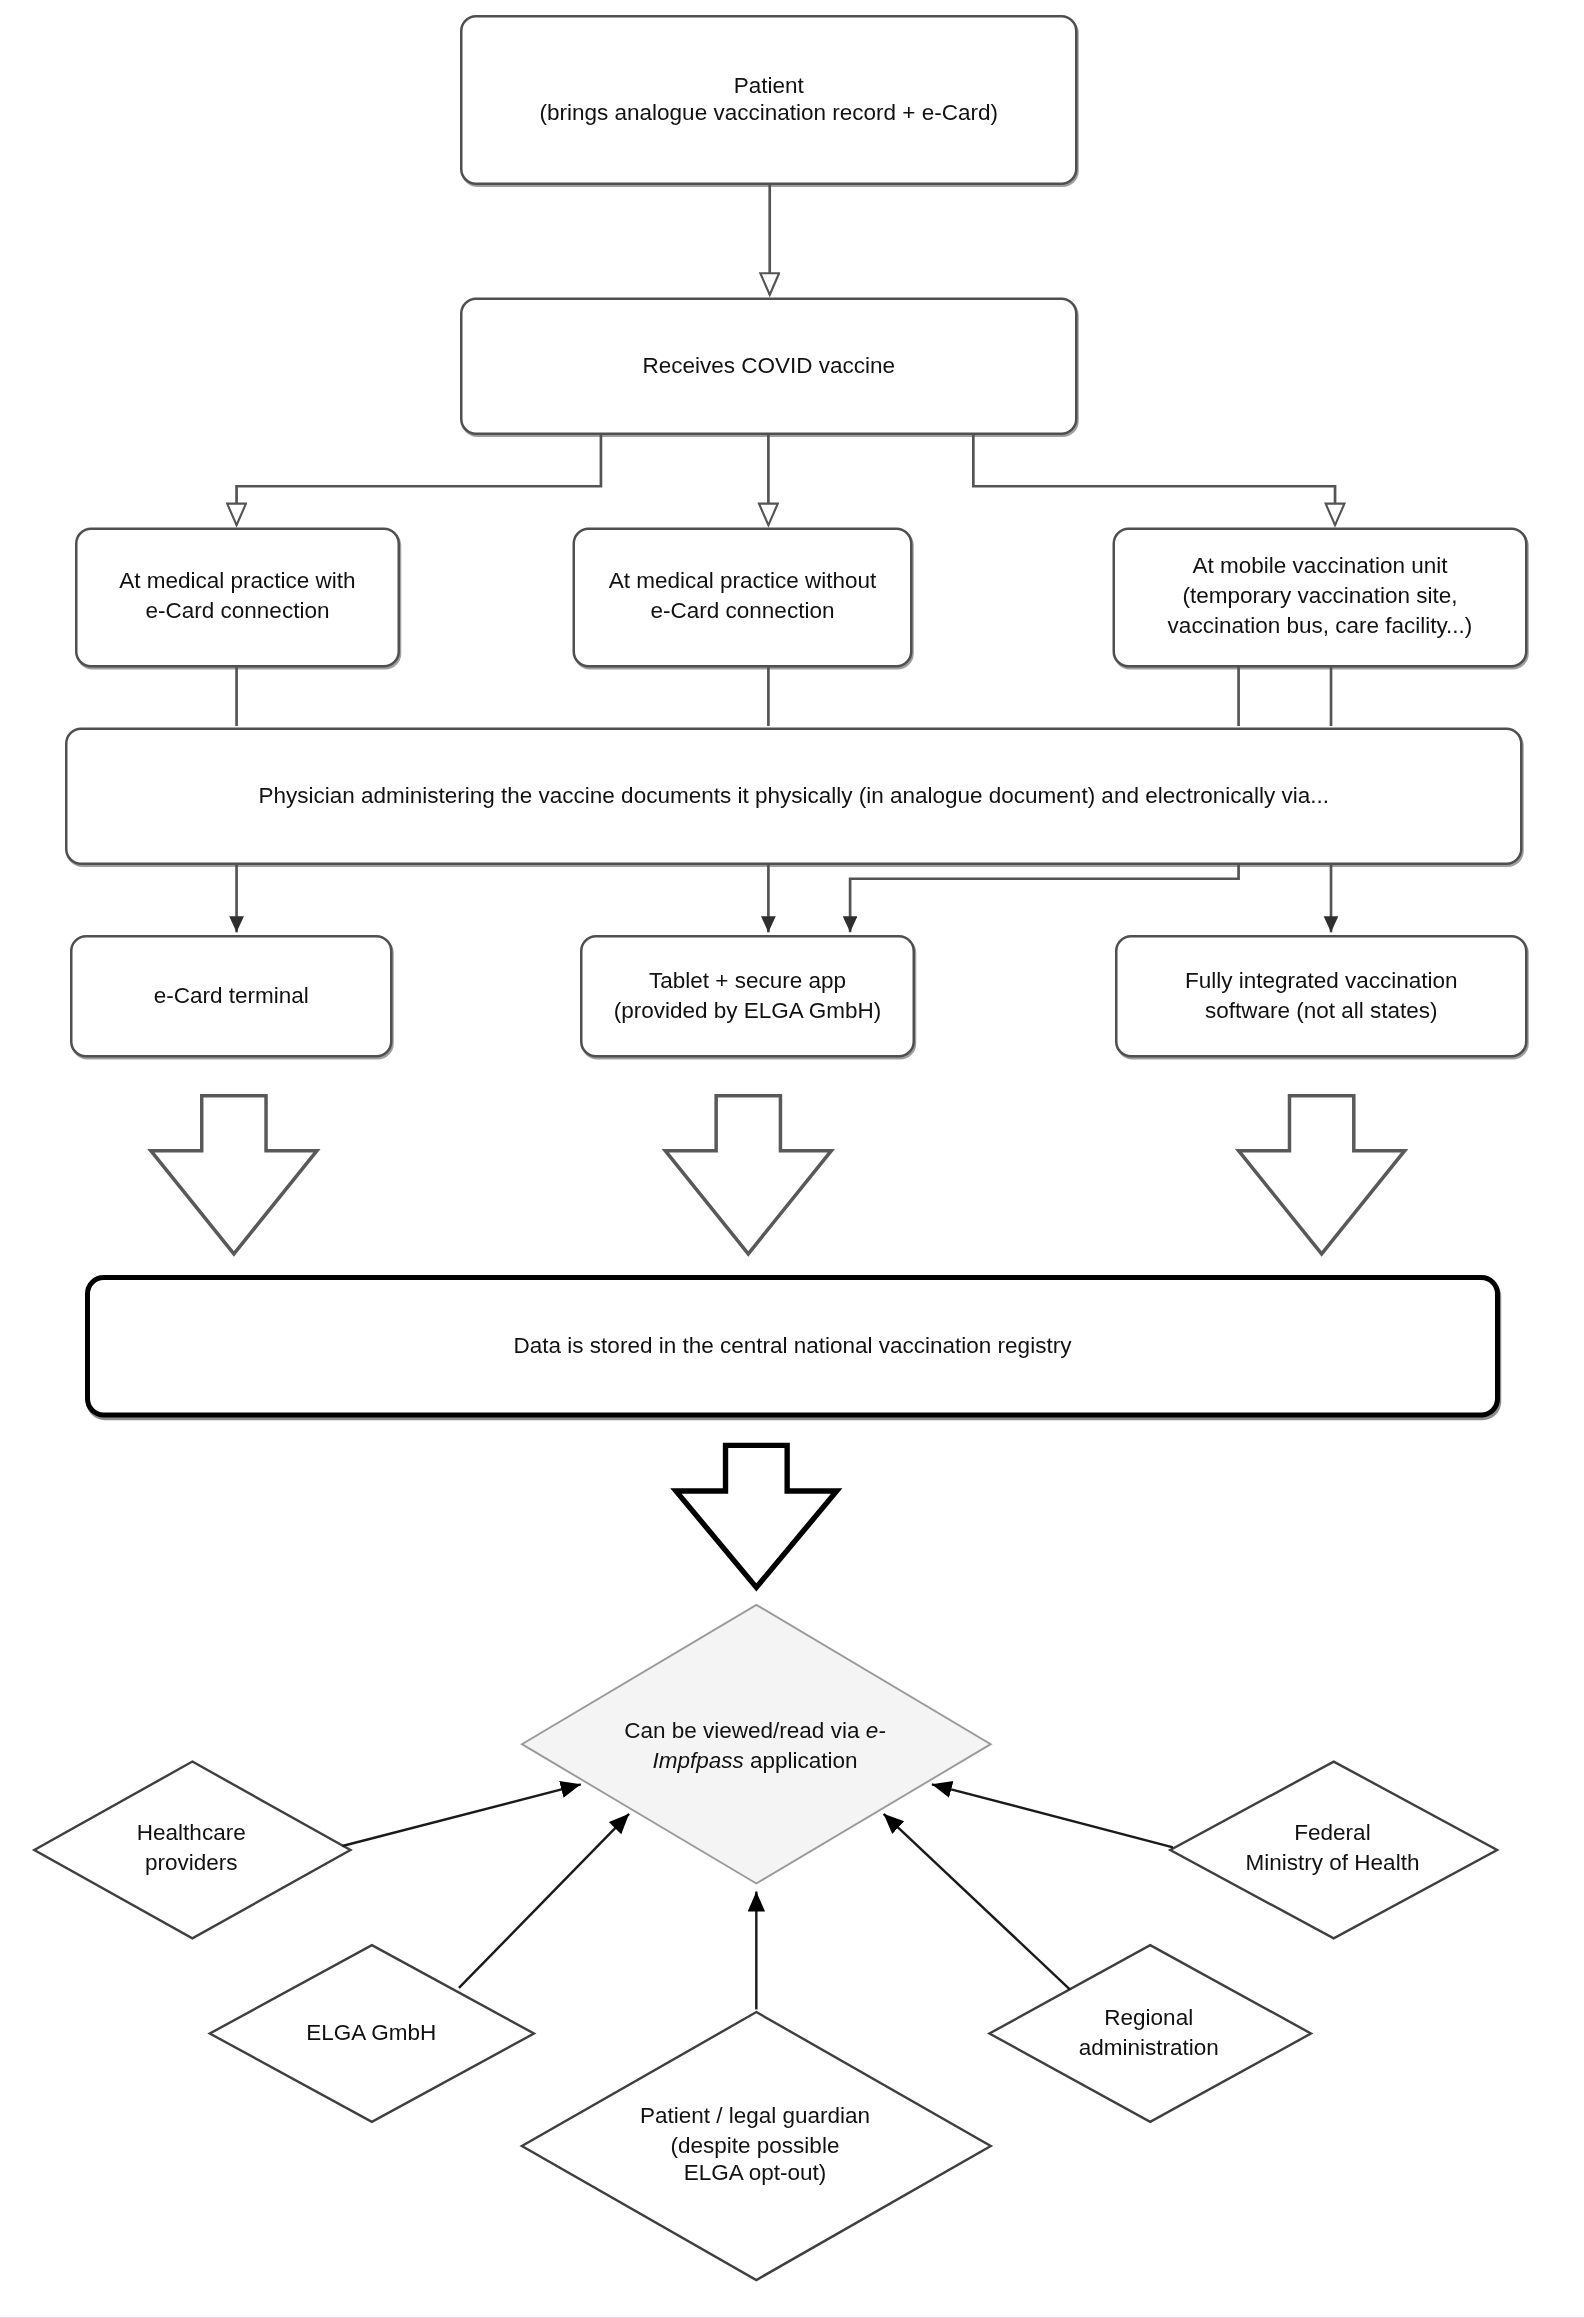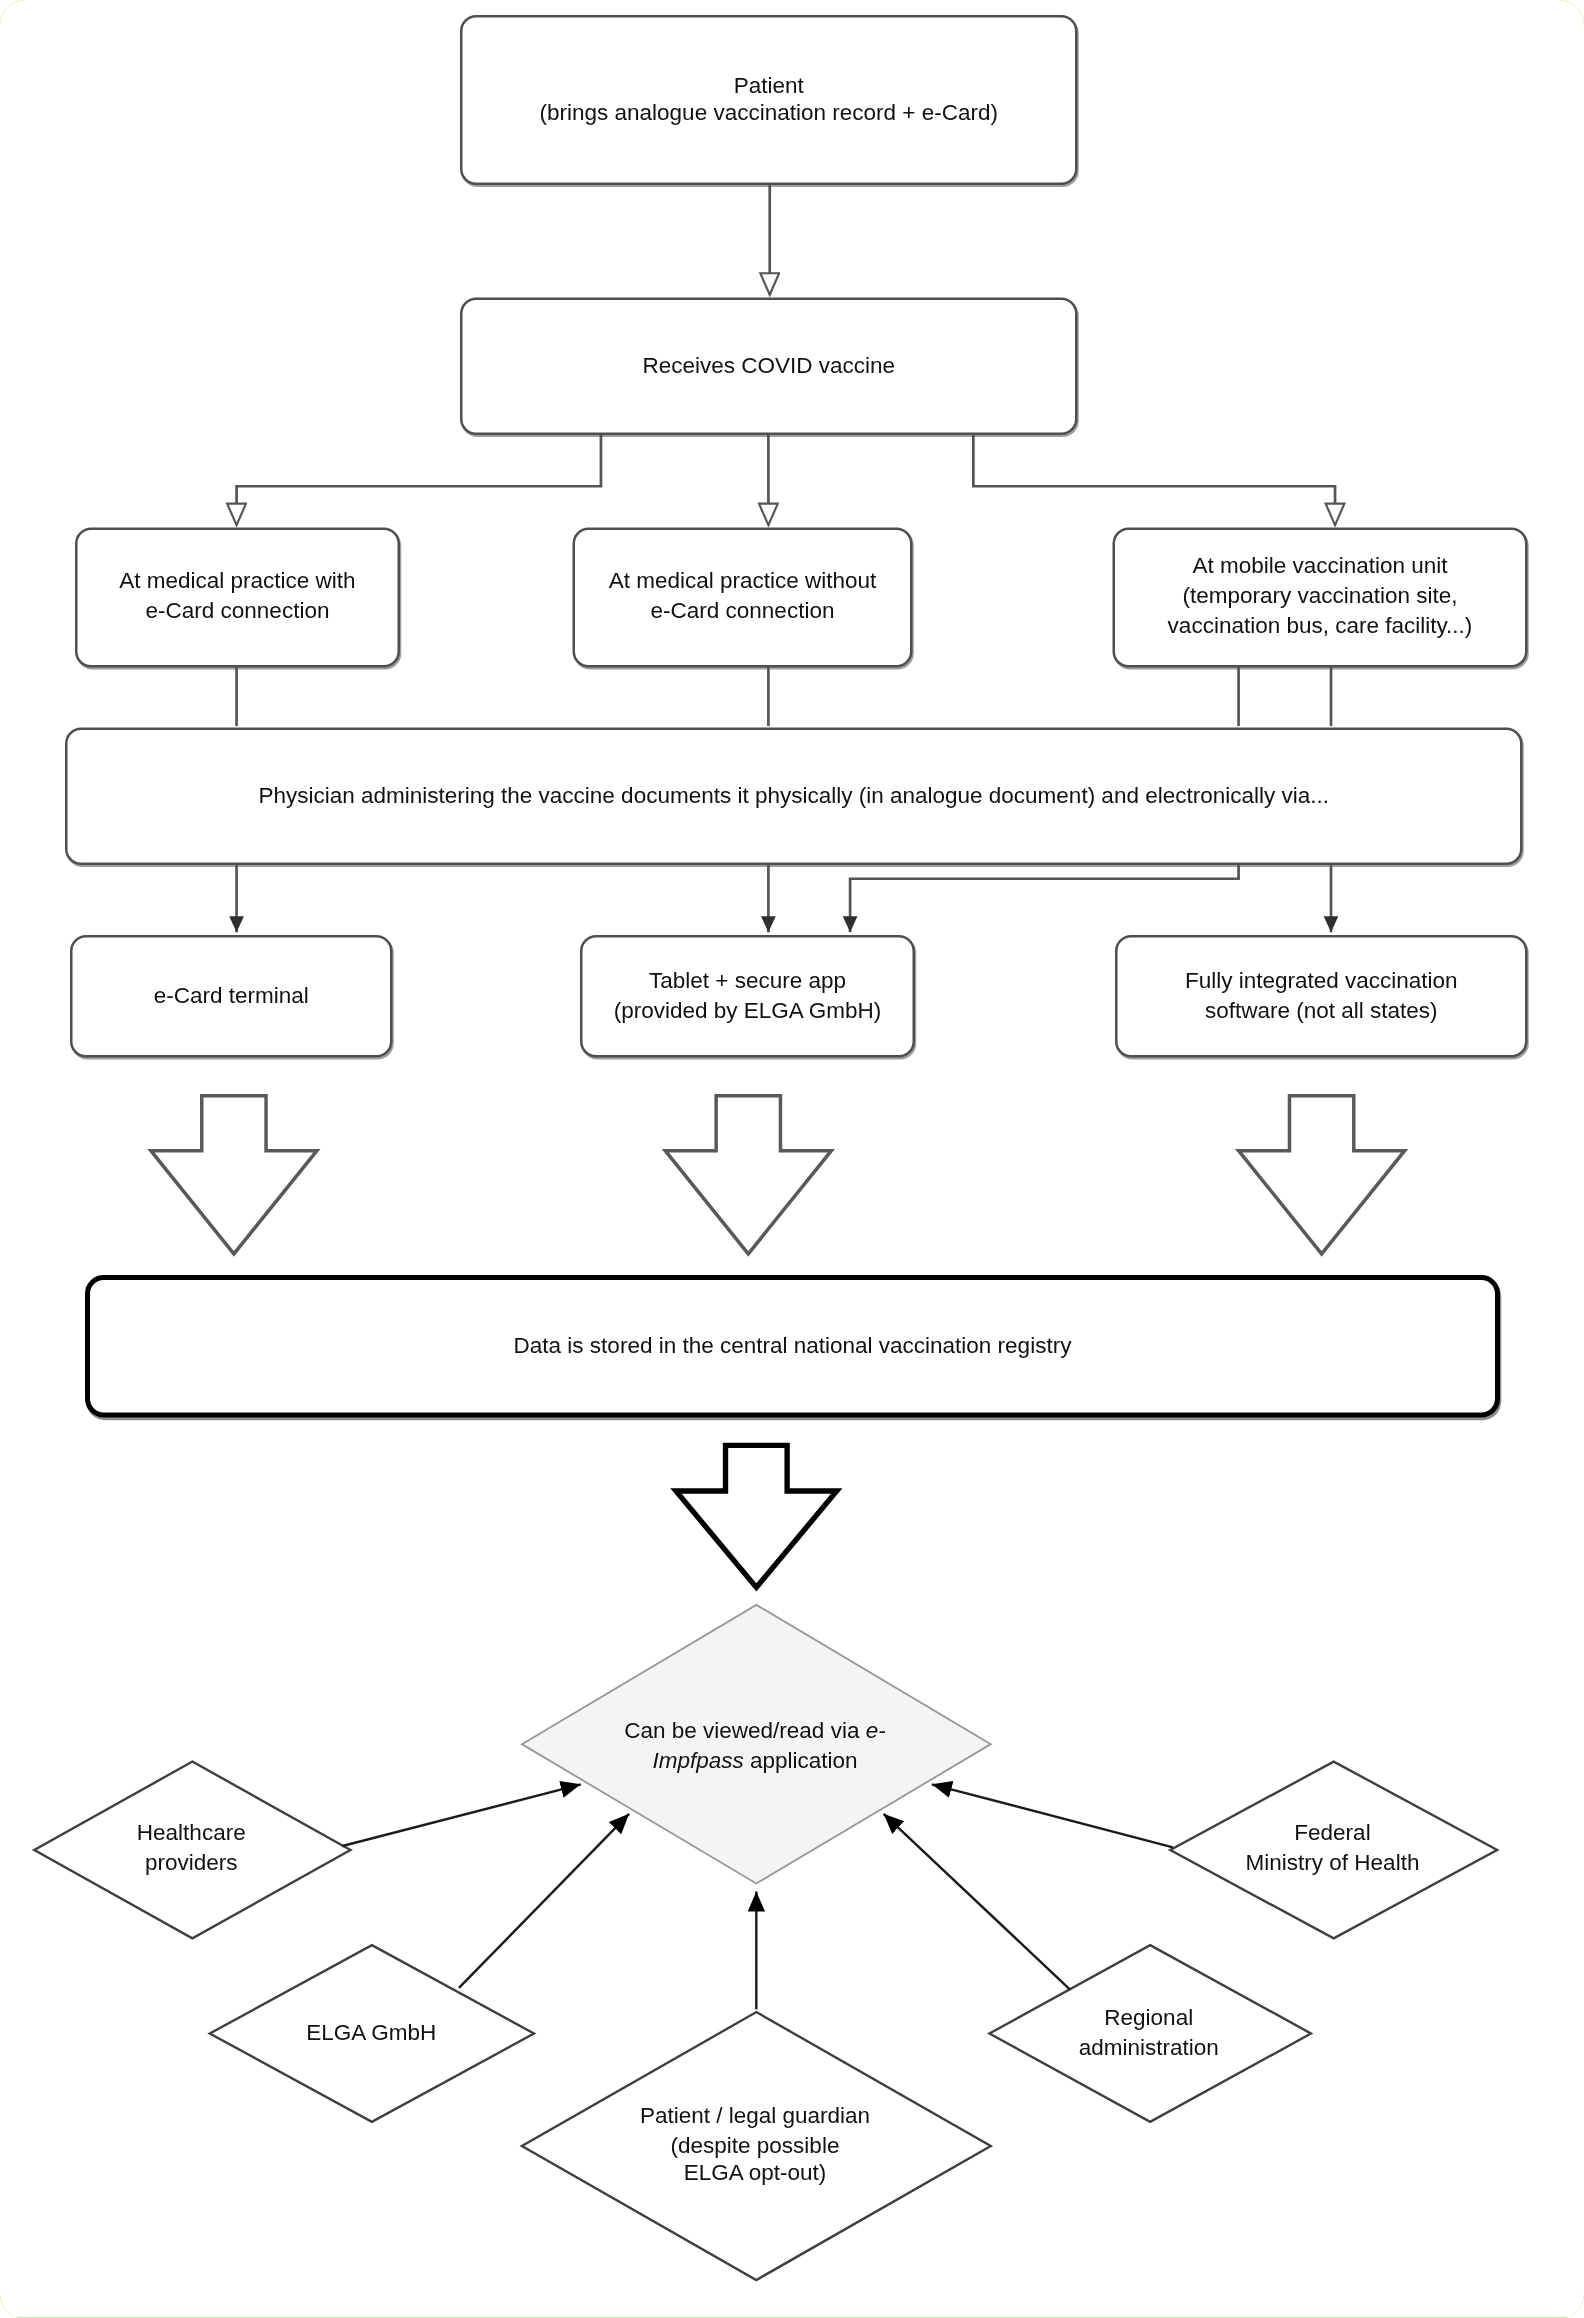--- a/index.html
+++ b/index.html
@@ -1,17 +1,17 @@
 <!DOCTYPE html>
 <html style="font-size:8.6px"><head>
 <meta charset="utf-8">
 <style>
   html,body{margin:0;padding:0;background:#ffffff;}
   body{font-family:"Liberation Sans", sans-serif;}
-  .page{width:1584px;height:2319px;overflow:hidden;background:#84cc16;border-radius:25px;}
+  .page{width:1584px;height:2319px;overflow:hidden;background:#f9a8d4;}
   .canvas{position:relative;width:634px;height:927px;background:#fff;
           transform:scale(2.5);transform-origin:0 0;}
   .canvas svg{position:absolute;left:0;top:0;width:634px;height:927px;}
   .edge{fill:none;stroke:#545454;stroke-width:2;}
   .kedge{fill:none;stroke:#1a1a1a;stroke-width:1.8;}
   .blockarrow{fill:#ffffff;stroke:#595959;stroke-width:2.6;stroke-linejoin:miter;}
   .blockarrow-bold{fill:#ffffff;stroke:#000000;stroke-width:4;stroke-linejoin:miter;}
   .odiamond{fill:#ffffff;stroke:#3f3f3f;stroke-width:1.8;}
   .cdiamond{fill:#f4f4f4;stroke:#9a9a9a;stroke-width:1.4;}
   .node{position:absolute;display:flex;flex-direction:column;align-items:center;justify-content:center;

